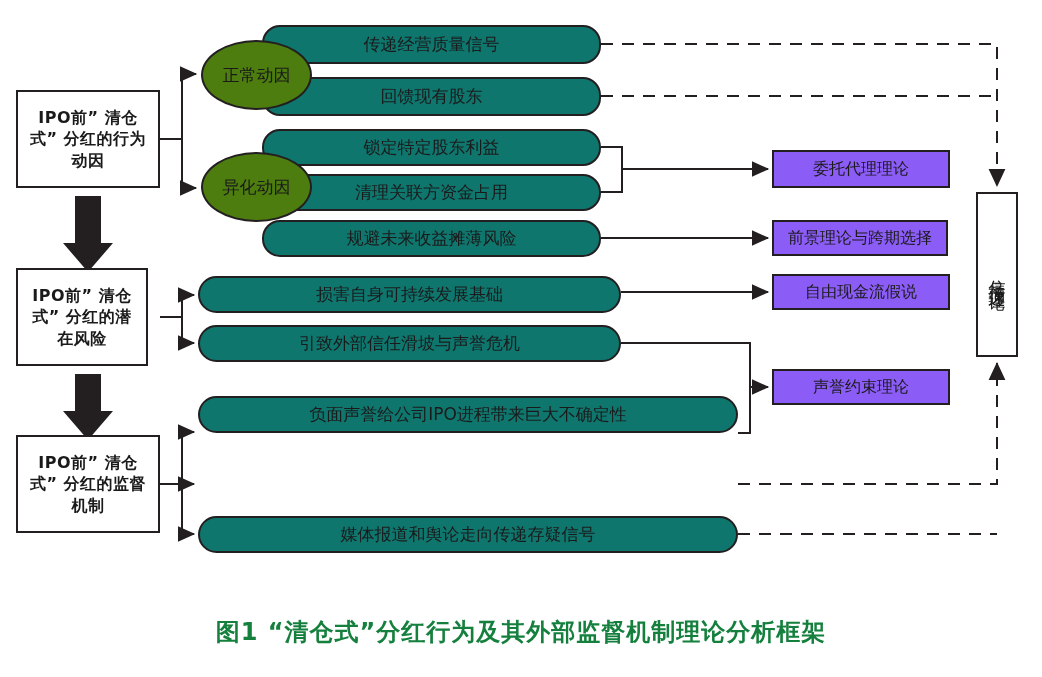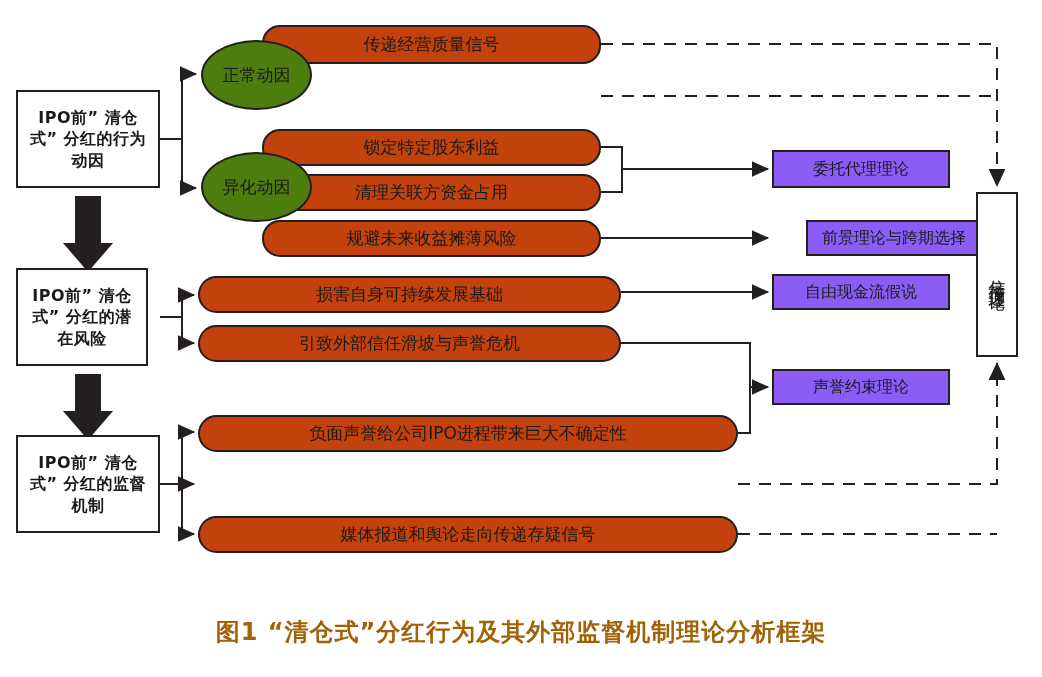--- a/index.html
+++ b/index.html
@@ -3,26 +3,26 @@
 <meta charset="utf-8">
 <style>
   html,body{margin:0;padding:0;background:#ffffff;}
   body{font-family:"DejaVu Sans","Liberation Sans",sans-serif;}
   #stage{position:relative;width:1042px;height:677px;background:#ffffff;overflow:hidden;}
   svg.layer{position:absolute;left:0;top:0;width:1042px;height:677px;}
 
   .node{position:absolute;box-sizing:border-box;display:flex;align-items:center;justify-content:center;text-align:center;color:#1a1a1a;}
   .rect-main{border:2.5px solid #231f20;background:#fff;font-weight:bold;font-size:16px;line-height:1.32;letter-spacing:.5px;}
   .ellipse{border:2.5px solid #231f20;background:#4d7c0f;border-radius:50%;font-size:17px;font-weight:500;}
-  .rounded{border:2px solid #231f20;background:#c2410c;border-radius:18px;font-size:17px;font-weight:500;}
+  .rounded{border:2px solid #231f20;background:#0f766e;border-radius:18px;font-size:17px;font-weight:500;}
   .rounded.lg{border-radius:20px;}
   .theory{border:2.5px solid #231f20;background:#8b5cf6;font-size:16px;font-weight:500;}
   .vert{border:2.5px solid #231f20;background:#fff;font-size:17px;font-weight:500;
         writing-mode:vertical-rl;text-orientation:upright;letter-spacing:3px;line-height:1;}
-  .caption{position:absolute;width:100%;text-align:center;font-size:24px;font-weight:bold;color:#a16207;letter-spacing:1px;}
+  .caption{position:absolute;width:100%;text-align:center;font-size:24px;font-weight:bold;color:#15803d;letter-spacing:1px;}
 </style>
 </head>
 <body>
 
 <div id="stage">
 
   <svg class="layer" viewBox="0 0 1042 677">
     <defs>
       <marker id="ah" markerWidth="9" markerHeight="9" refX="8" refY="4.5" orient="auto">
         <path d="M0,0.6 L8.6,4.5 L0,8.4 Z" fill="#231f20"></path>
@@ -80,20 +80,23 @@
     <span>IPO前” 清仓式” 分红的潜在风险</span>
   </div>
 
   <div class="node rect-main" style="left:16px;top:435px;width:144px;height:98px;padding:13px 8px;">
     <span>IPO前” 清仓式” 分红的监督机制</span>
   </div>
 
   <div class="node rounded" style="left:262px;top:25px;width:339px;height:39px;">
     <span>传递经营质量信号</span>
   </div>
+  <div class="node rounded" style="left:262px;top:77px;width:339px;height:39px;">
+    <span>回馈现有股东</span>
+  </div>
   <div class="node rounded" style="left:262px;top:129px;width:339px;height:37px;">
     <span>锁定特定股东利益</span>
   </div>
   <div class="node rounded" style="left:262px;top:174px;width:339px;height:37px;">
     <span>清理关联方资金占用</span>
   </div>
   <div class="node rounded" style="left:262px;top:220px;width:339px;height:37px;">
     <span>规避未来收益摊薄风险</span>
   </div>
 
@@ -104,31 +107,31 @@
     <span>异化动因</span>
   </div>
 
   <div class="node rounded lg" style="left:198px;top:276px;width:423px;height:37px;">
     <span>损害自身可持续发展基础</span>
   </div>
   <div class="node rounded lg" style="left:198px;top:325px;width:423px;height:37px;">
     <span>引致外部信任滑坡与声誉危机</span>
   </div>
 
-  <div class="node rounded lg" style="left:198px;top:415px;width:540px;height:37px;">
+  <div class="node rounded lg" style="left:198px;top:396px;width:540px;height:37px;">
     <span>负面声誉给公司IPO进程带来巨大不确定性</span>
   </div>
   <div class="node rounded lg" style="left:198px;top:516px;width:540px;height:37px;">
     <span>媒体报道和舆论走向传递存疑信号</span>
   </div>
 
   <div class="node theory" style="left:772px;top:150px;width:178px;height:38px;">
     <span>委托代理理论</span>
   </div>
-  <div class="node theory" style="left:806px;top:220px;width:176px;height:36px;">
+  <div class="node theory" style="left:772px;top:220px;width:176px;height:36px;">
     <span>前景理论与跨期选择</span>
   </div>
   <div class="node theory" style="left:772px;top:274px;width:178px;height:36px;">
     <span>自由现金流假说</span>
   </div>
   <div class="node theory" style="left:772px;top:369px;width:178px;height:36px;">
     <span>声誉约束理论</span>
   </div>
 
   <div class="node vert" style="left:976px;top:192px;width:42px;height:165px;">

